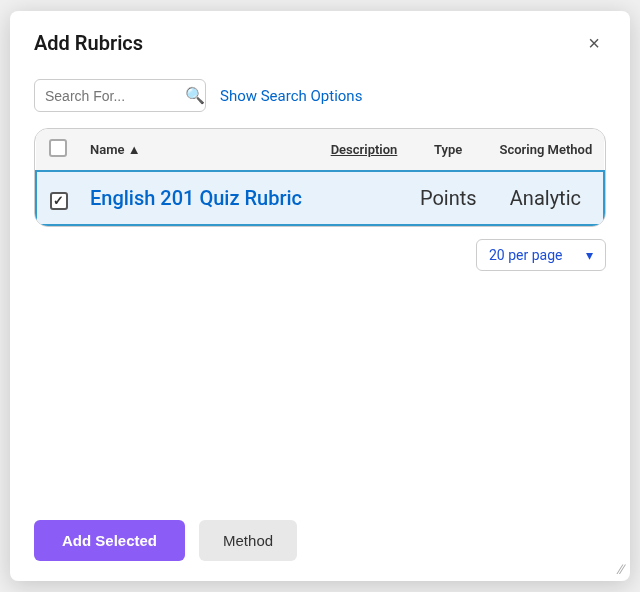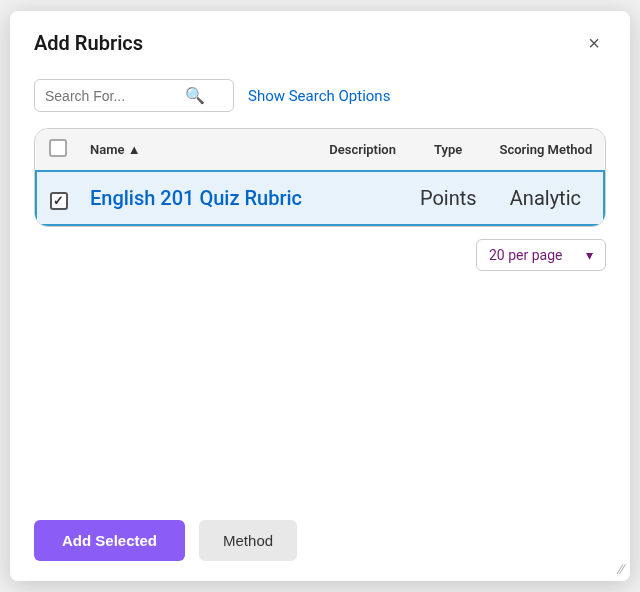--- a/index.html
+++ b/index.html
@@ -48,21 +48,21 @@
       align-items: center;
       padding: 8px 24px 16px 24px;
       gap: 14px;
     }
     .search-box {
       display: flex;
       align-items: center;
       border: 1px solid #ccc;
       border-radius: 6px;
       padding: 6px 10px;
-      width: 200px;
+      width: 172px;
       background: #fff;
     }
     .search-box input {
       border: none;
       outline: none;
       font-size: 14px;
       color: #555;
       width: 140px;
       background: transparent;
     }
@@ -95,21 +95,22 @@
       text-align: center;
       font-weight: 600;
       color: #333;
       border-bottom: 1px solid #ccc;
       font-size: 13px;
     }
     thead th.name-col {
       text-align: left;
     }
     thead th.desc-col {
-      text-align: left;
+      text-align: center;
+      text-decoration: underline;
     }
     tbody tr {
       border-bottom: 1px solid #ddd;
     }
     tbody tr:last-child {
       border-bottom: none;
     }
     tbody tr.selected {
       background: #e8f2fb;
       border: 2px solid #3399cc;
@@ -155,21 +156,21 @@
     .pagination-row {
       display: flex;
       justify-content: flex-end;
       padding: 12px 24px;
     }
     .per-page-select {
       border: 1px solid #ccc;
       border-radius: 6px;
       padding: 7px 12px;
       font-size: 14px;
-      color: #701a75;
+      color: #1d4ed8;
       background: #fff;
       cursor: pointer;
       display: flex;
       align-items: center;
       gap: 19px;
       min-width: 130px;
       justify-content: space-between;
     }
     .footer-row {
       display: flex;

